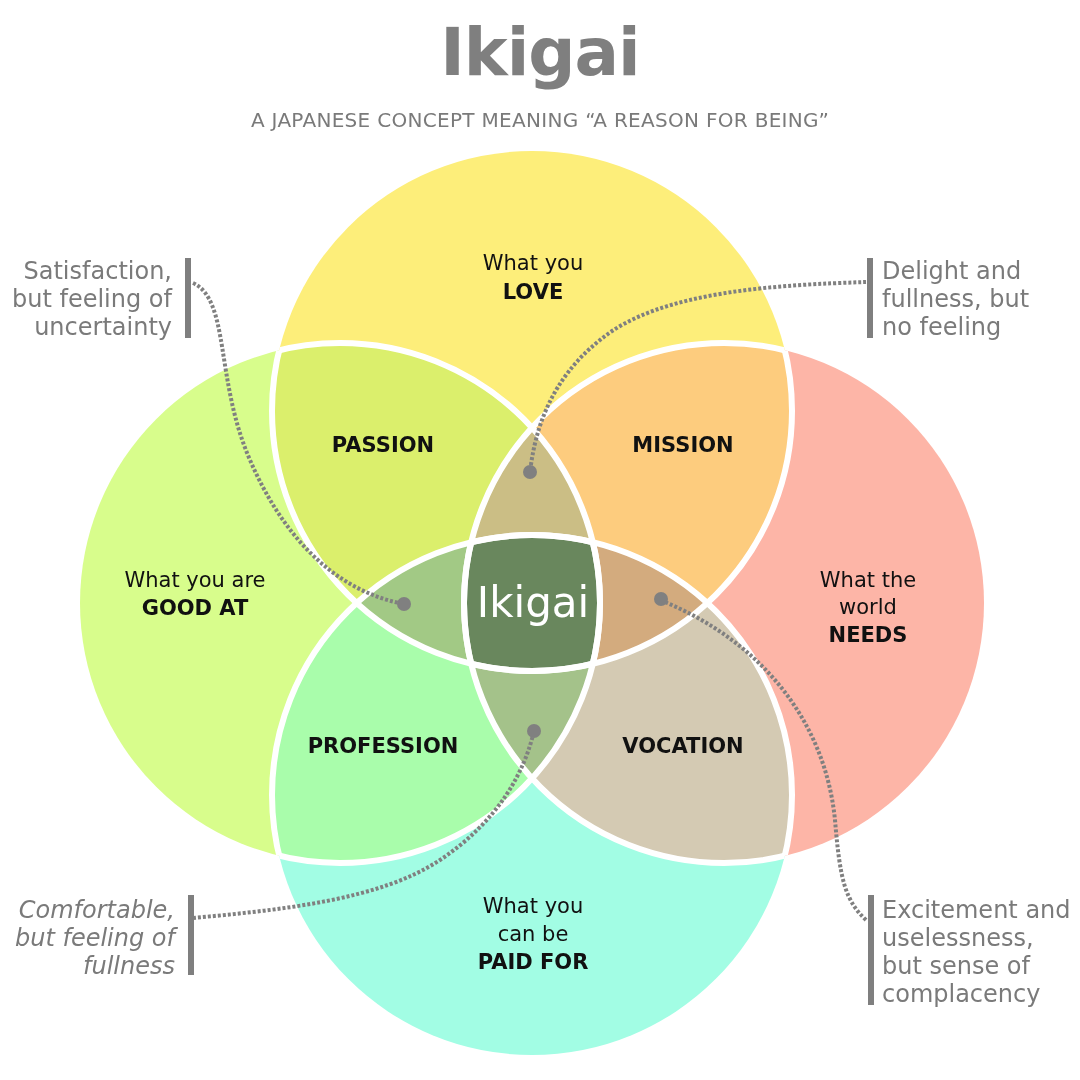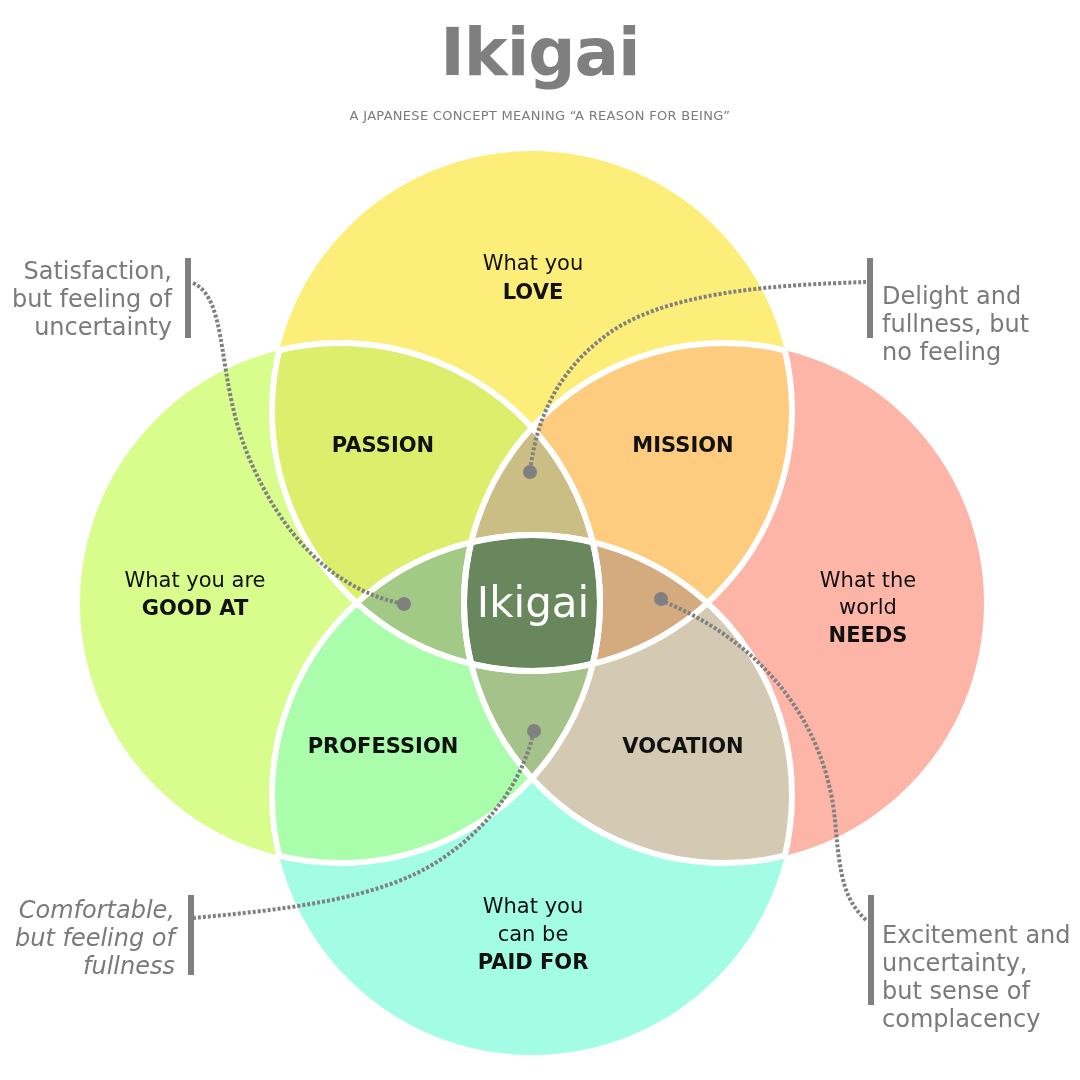--- a/index.html
+++ b/index.html
@@ -1,26 +1,26 @@
 <!DOCTYPE html>
 <html><head>
 <meta charset="utf-8">
 <style>
   html, body { margin: 0; padding: 0; background: #ffffff; }
   body { width: 1080px; height: 1080px; position: relative; overflow: hidden; font-family: "DejaVu Sans", sans-serif; }
   #title { position: absolute; left: 0; width: 1080px; top: 14px; text-align: center; font-family: "DejaVu Sans", sans-serif; font-size: 66px; font-weight: bold; color: #7f7f7f; letter-spacing: -1px; }
-  #subtitle { position: absolute; left: 0; width: 1080px; top: 108px; text-align: center; font-size: 13px; color: #7a7a7a; letter-spacing: 0.3px; }
+  #subtitle { position: absolute; left: 0; width: 1080px; top: 108px; text-align: center; font-size: 20px; color: #7a7a7a; letter-spacing: 0.3px; }
   svg#venn { position: absolute; left: 0; top: 0; }
   .lbl { font-family: "DejaVu Sans", sans-serif; fill: #111111; text-anchor: middle; }
   .lbl-light { font-size: 21px; }
   .lbl-bold { font-size: 21px; font-weight: bold; }
   .center-lbl { font-family: "DejaVu Sans", sans-serif; font-size: 42px; fill: #ffffff; text-anchor: middle; }
   .note { position: absolute; font-size: 24px; line-height: 28px; color: #7a7a7a; }
   .note.left { text-align: right; }
-  .note.right { text-align: left; margin-top: 25px; }
+  .note.right { text-align: left; }
   .bar { position: absolute; width: 6px; background: #7f7f7f; }
 </style>
 </head>
 <body>
 
 <div id="title">Ikigai</div>
 <div id="subtitle">A JAPANESE CONCEPT MEANING “A REASON FOR BEING”</div>
 
 <svg id="venn" width="1080" height="1080" viewBox="0 0 1080 1080">
   <defs>
@@ -148,16 +148,16 @@
 <div class="bar" style="left:188px; top:895px; height:80px;"></div>
 <div class="note left" style="right:905px; top:896px;font-style:italic;">
   <div>Comfortable,</div>
   <div>but feeling of</div>
   <div>fullness</div>
 </div>
 
 <div class="bar" style="left:868px; top:895px; height:110px;"></div>
 <div class="note right" style="left:882px; top:896px;">
   <div>Excitement and</div>
-  <div>uncertainty,</div>
+  <div>uselessness,</div>
   <div>but sense of</div>
   <div>complacency</div>
 </div>
 
 </body></html>

